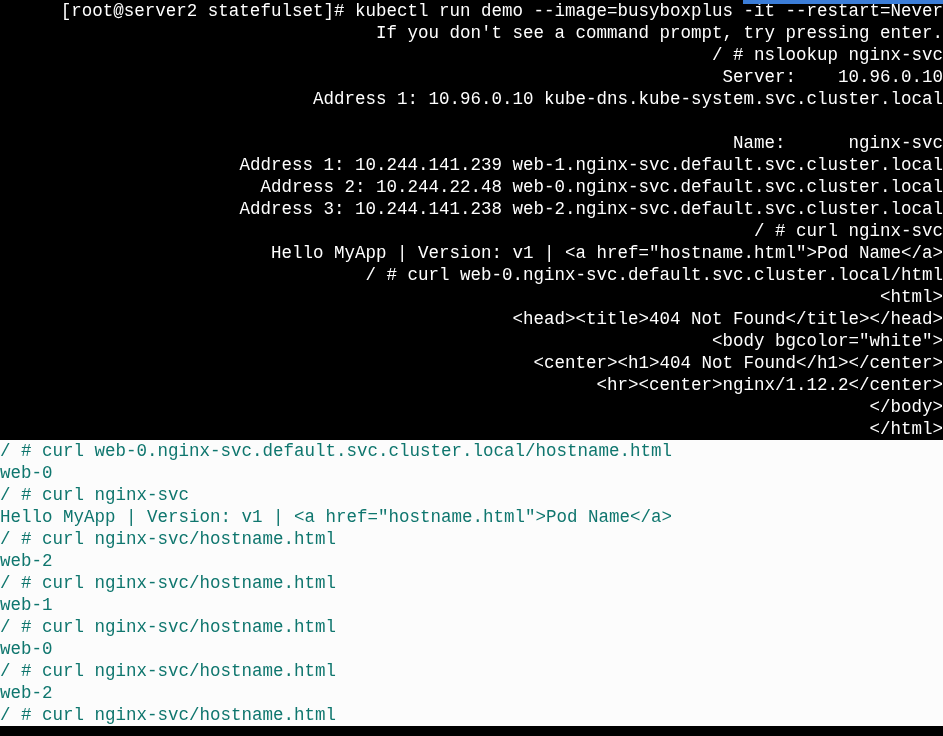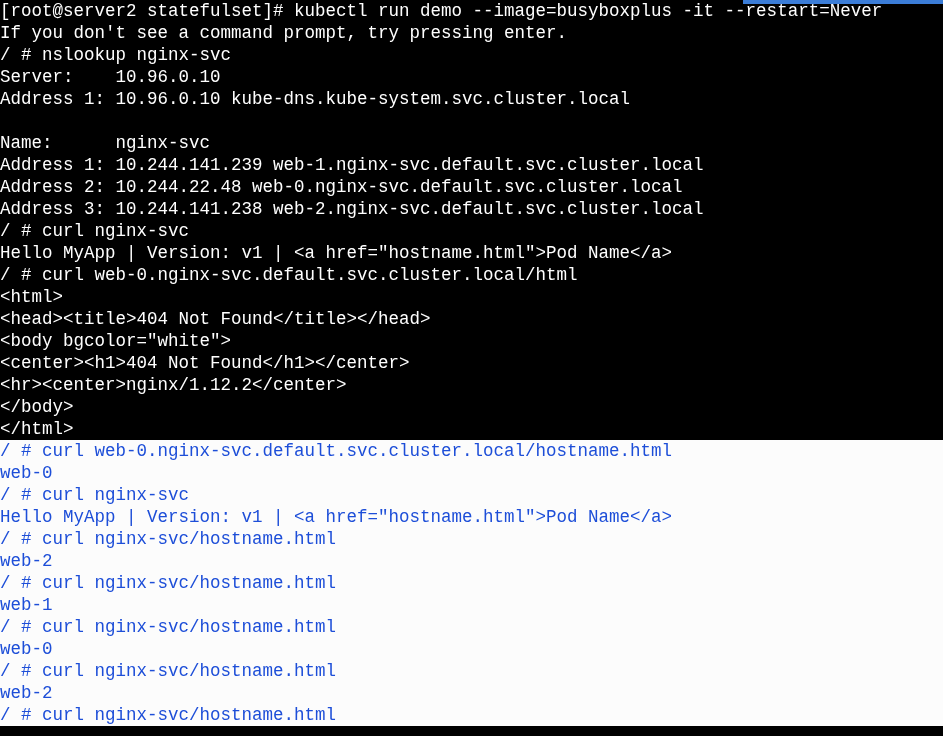--- a/index.html
+++ b/index.html
@@ -13,24 +13,25 @@
       background: #000;
       position: relative;
     }
     .terminal {
       white-space: pre;
       color: #fff;
     }
     .section-dark {
       background: #000;
       color: #fff;
+      text-align: right;
     }
     .section-light {
       background: #fcfcfc;
-      color: #1d4ed8;
+      color: #0f766e;
     }
     .title-highlight {
       position: absolute;
       top: 0;
       right: 0;
       width: 200px;
       height: 4px;
       background: #3b7dd8;
     }
     .line {

